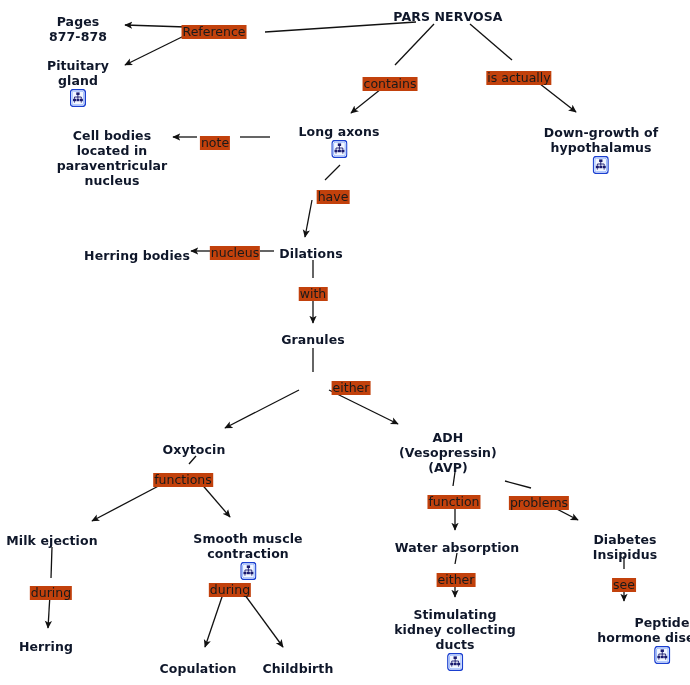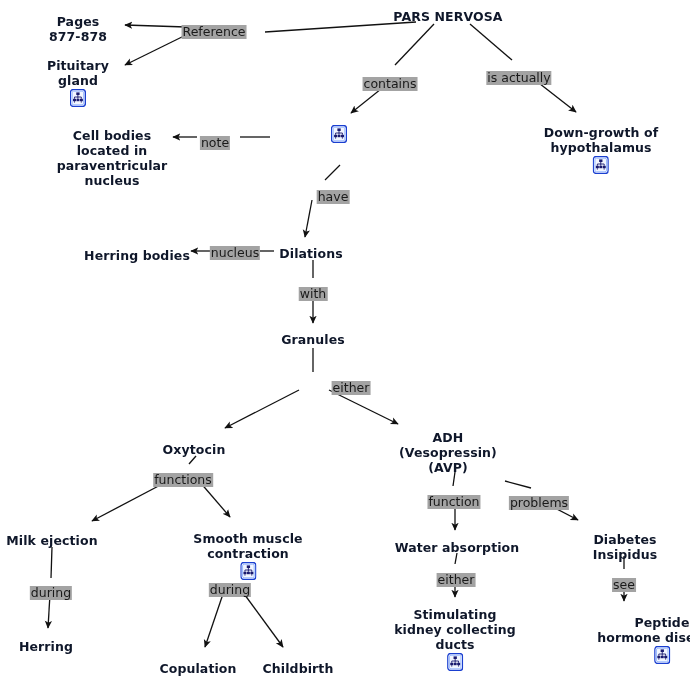--- a/index.html
+++ b/index.html
@@ -39,21 +39,21 @@
   .linklabel {
     position: absolute;
     color: #1a1a1a;
     font-weight: normal;
     font-size: 12.5px;
     line-height: 14px;
     font-family: "DejaVu Sans", sans-serif;
     text-align: right;
     white-space: nowrap;
     transform: translateX(-50%);
-    background: #a3a3a3;
+    background: #c2410c;
     padding: 0 1px;
   }
   .cmap-icon {
     display: block;
     margin: 1px auto 0 auto;
     width: 16px;
     height: 18px;
   }
   .cmap-icon svg { display: block; }
 </style>
@@ -124,20 +124,21 @@
             <rect x="6.4" y="3.4" width="3.3" height="2.6" fill="#1a1a6e"></rect>
             <path d="M 8 6 L 8 8 M 4.6 8 L 11.4 8 M 4.6 8 L 4.6 9.8 M 8 8 L 8 9.8 M 11.4 8 L 11.4 9.8" stroke="#1a1a6e" stroke-width="0.9" fill="none"></path>
             <rect x="3.1" y="9.8" width="3.0" height="2.4" fill="#1a1a6e"></rect>
             <rect x="6.6" y="9.8" width="2.9" height="2.4" fill="#1a1a6e"></rect>
             <rect x="10.0" y="9.8" width="3.0" height="2.4" fill="#1a1a6e"></rect>
             <path d="M 4.6 12.2 L 4.6 13.6 M 11.4 12.2 L 11.4 13.6" stroke="#1a1a6e" stroke-width="0.9" fill="none"></path>
           </svg>
         </span>
       </div>
       <div class="node" style="left: 339px; top: 124px;">
+        <span class="label">Long axons</span>
         <span class="cmap-icon">
           <svg viewBox="0 0 16 18" width="16" height="18" xmlns="http://www.w3.org/2000/svg">
             <rect x="0.5" y="0.5" width="15" height="17" rx="3" ry="3" fill="#ffffff" stroke="#1a3fd0" stroke-width="1.4"></rect>
             <rect x="2.2" y="2.2" width="11.6" height="13.6" rx="1.6" ry="1.6" fill="#f2f6ff" stroke="#7fa8ff" stroke-width="0.8"></rect>
             <rect x="6.4" y="3.4" width="3.3" height="2.6" fill="#1a1a6e"></rect>
             <path d="M 8 6 L 8 8 M 4.6 8 L 11.4 8 M 4.6 8 L 4.6 9.8 M 8 8 L 8 9.8 M 11.4 8 L 11.4 9.8" stroke="#1a1a6e" stroke-width="0.9" fill="none"></path>
             <rect x="3.1" y="9.8" width="3.0" height="2.4" fill="#1a1a6e"></rect>
             <rect x="6.6" y="9.8" width="2.9" height="2.4" fill="#1a1a6e"></rect>
             <rect x="10.0" y="9.8" width="3.0" height="2.4" fill="#1a1a6e"></rect>
             <path d="M 4.6 12.2 L 4.6 13.6 M 11.4 12.2 L 11.4 13.6" stroke="#1a1a6e" stroke-width="0.9" fill="none"></path>

